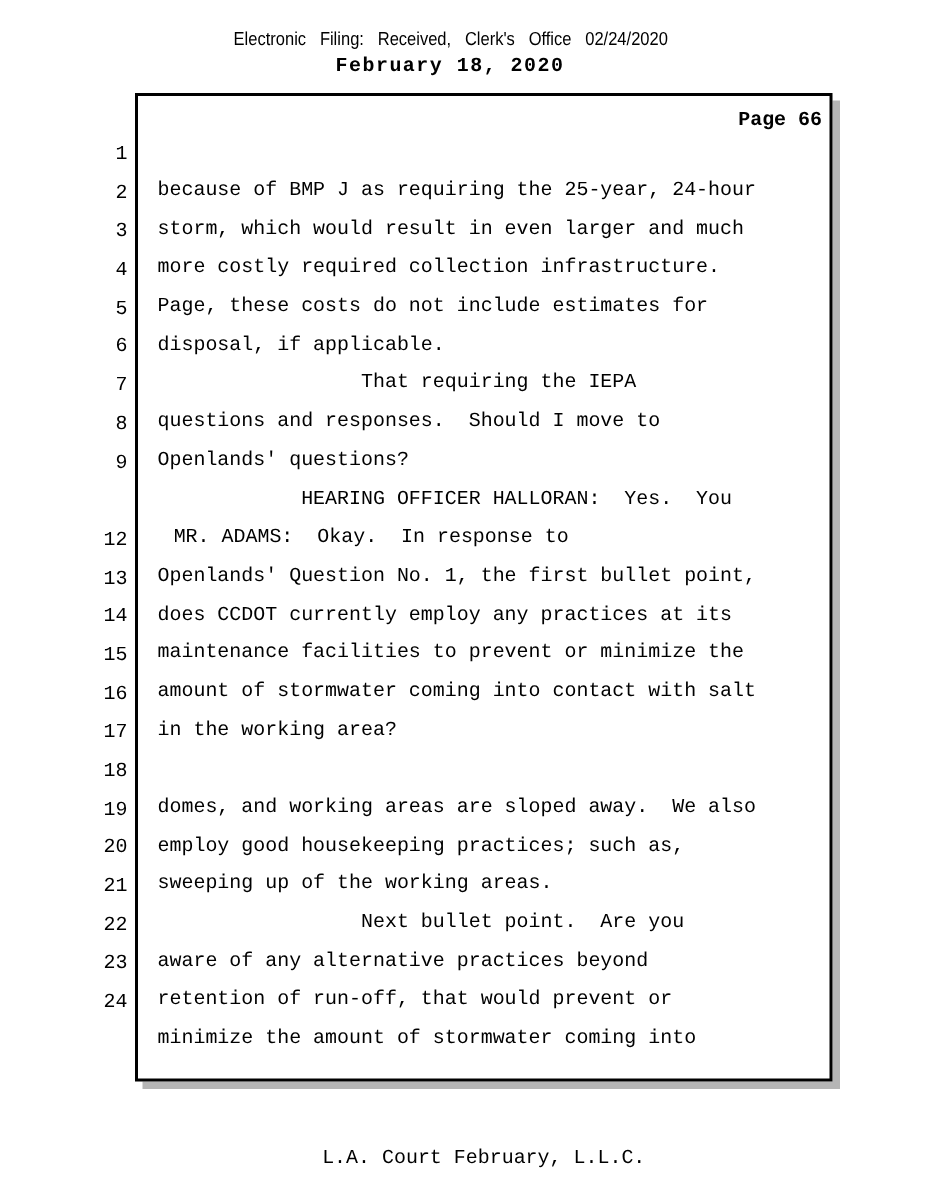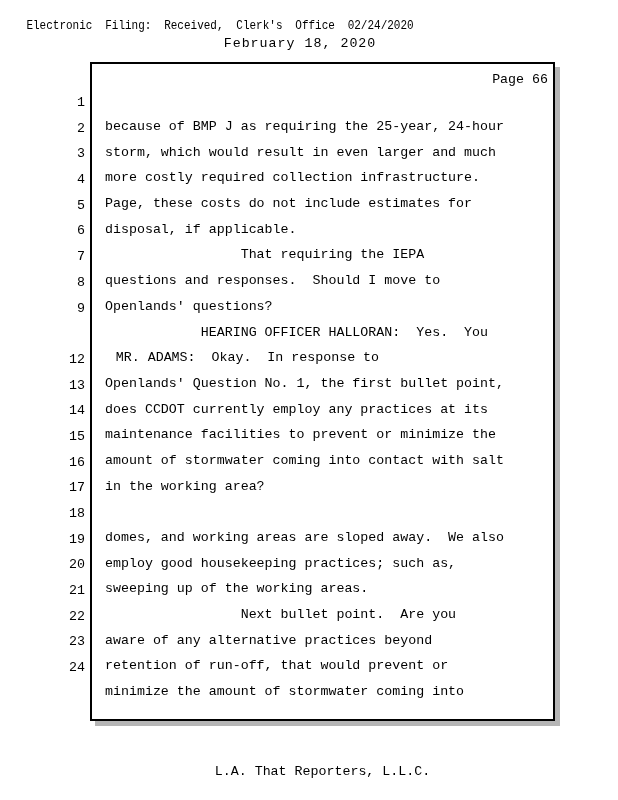--- a/index.html
+++ b/index.html
@@ -18,59 +18,62 @@
   .mono {
     font-family: "Liberation Mono", monospace;
     font-size: 13.3px;
   }
   
   .header-filing {
     position: absolute;
     top: 20px;
     left: 0;
     width: 600px;
-    font-family: Liberation Mono, monospace;
+    text-align: center;
+    font-family: Liberation Sans, sans-serif;
     font-size: 12.5px;
     line-height: 13px;
     white-space: nowrap;
   }
   .header-filing .squeeze {
     display: inline-block;
     transform: scaleX(0.88);
     transform-origin: center;
     word-spacing: 7px;
   }
   .header-date {
     position: absolute;
     top: 36px;
     left: 0;
     width: 600px;
     text-align: center;
     font-size: 13.3px;
     line-height: 15px;
     letter-spacing: 1px;
     white-space: pre;
+    font-weight: bold;
   }
   
   .transcript-box {
     position: absolute;
     left: 90px;
     top: 62px;
     width: 461px;
     height: 655px;
     border: 2px solid #000000;
     background: #ffffff;
     box-shadow: 5px 5px 0 0 #b5b5b5;
   }
   .page-label {
     position: absolute;
     top: 8px;
     right: 5px;
     font-size: 13.3px;
     white-space: pre;
+    font-weight: bold;
   }
   
   .rows {
     position: absolute;
     top: 90px;
     left: 0;
     width: 618px;
     z-index: 2;
   }
   .row {
@@ -226,15 +229,15 @@
     <span class="txt">retention of run-off, that would prevent or</span>
   </div>
 
   <div class="row">
     <span class="num">24</span>
     <span class="txt">minimize the amount of stormwater coming into</span>
   </div>
 </div>
 
 <div class="footer">
-  <div>L.A. That Reporters, L.L.C.</div>
+  <div>L.A. Court February, L.L.C.</div>
   
 </div>
 
 </body></html>

